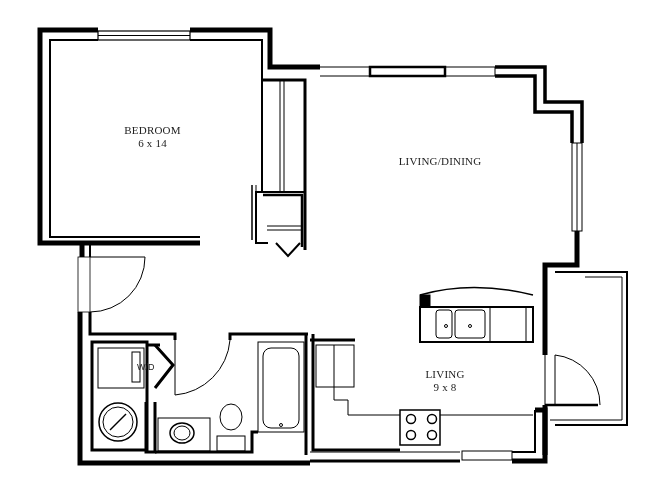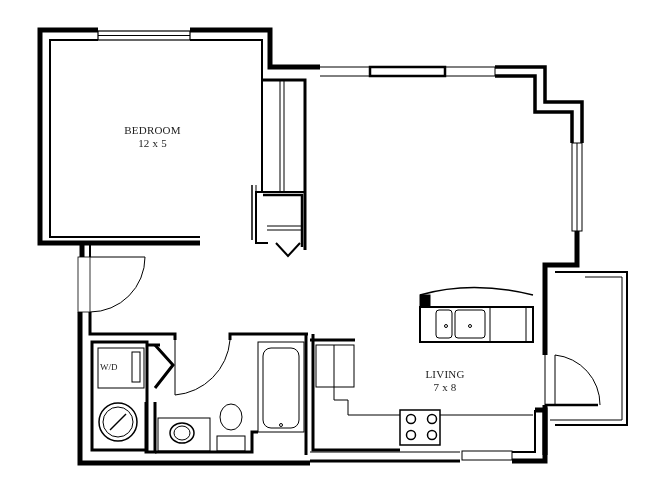--- a/index.html
+++ b/index.html
@@ -1,21 +1,21 @@
 <!DOCTYPE html>
 <html><head>
 <meta charset="utf-8">
 <style>
   html, body { margin:0; padding:0; background:#ffffff; }
   body { width:670px; height:480px; position:relative; overflow:hidden; font-family:"DejaVu Serif", serif; }
   #plan { position:absolute; left:0; top:0; width:670px; height:480px; }
   .room-label { position:absolute; text-align:center; color:#222; font-family:"Liberation Serif", serif; font-size:11px; line-height:13px; letter-spacing:0.2px; }
   .room-label .name { display:block; }
   .room-label .dim { display:block; }
-  .wd-label { position:absolute; font-family:Liberation Serif, serif; font-size:9px; color:#222; }
+  .wd-label { position:absolute; font-family:Liberation Sans, sans-serif; font-size:9px; color:#222;margin-left:37px; }
 </style>
 </head>
 <body>
 
 <svg id="plan" viewBox="0 0 670 480" xmlns="http://www.w3.org/2000/svg">
   <g fill="none" stroke="#000" stroke-linejoin="miter">
 
     <g>
       <path d="M98 30 H40 V243 H200" stroke-width="5"></path>
       <path d="M98 40 H50 V237 H200" stroke-width="2"></path>
@@ -127,24 +127,25 @@
       <path d="M555 272 H627 V425 H555" stroke-width="2"></path>
       <path d="M585 277 H622 V420 H550" stroke-width="1"></path>
     </g>
 
     <path d="M310 340 H355" stroke-width="3"></path>
   </g>
 </svg>
 
 <div class="room-label" style="left:100px; top:124px; width:105px;">
   <span class="name">BEDROOM</span>
-  <span class="dim">12 x 5</span>
+  <span class="dim">6 x 14</span>
 </div>
 
 <div class="room-label" style="left:385px; top:155px; width:110px;">
+  <span class="name">LIVING/DINING</span>
 </div>
 
 <div class="room-label" style="left:410px; top:368px; width:70px;">
   <span class="name">LIVING</span>
-  <span class="dim">7 x 8</span>
+  <span class="dim">9 x 8</span>
 </div>
 
 <div class="wd-label" style="left:100px; top:362px;">W/D</div>
 
 </body></html>

